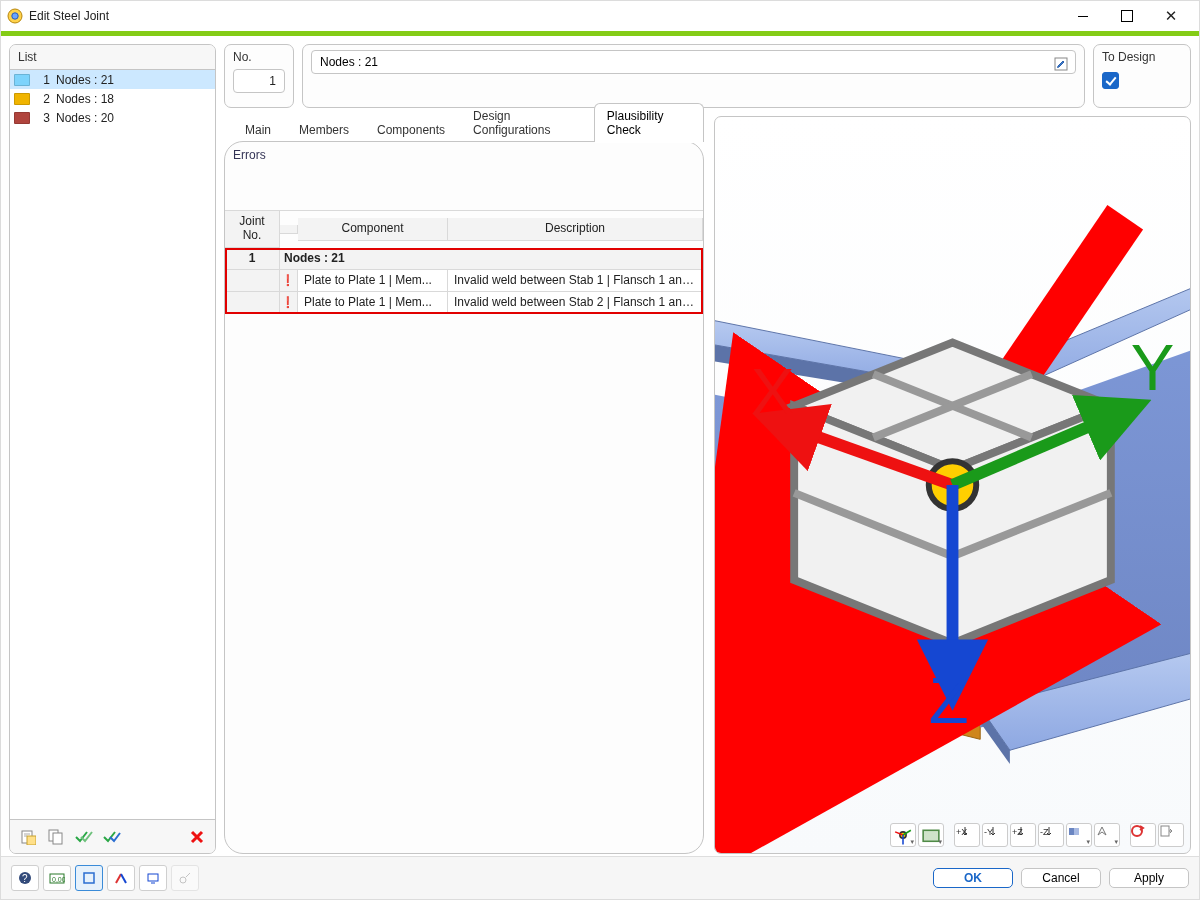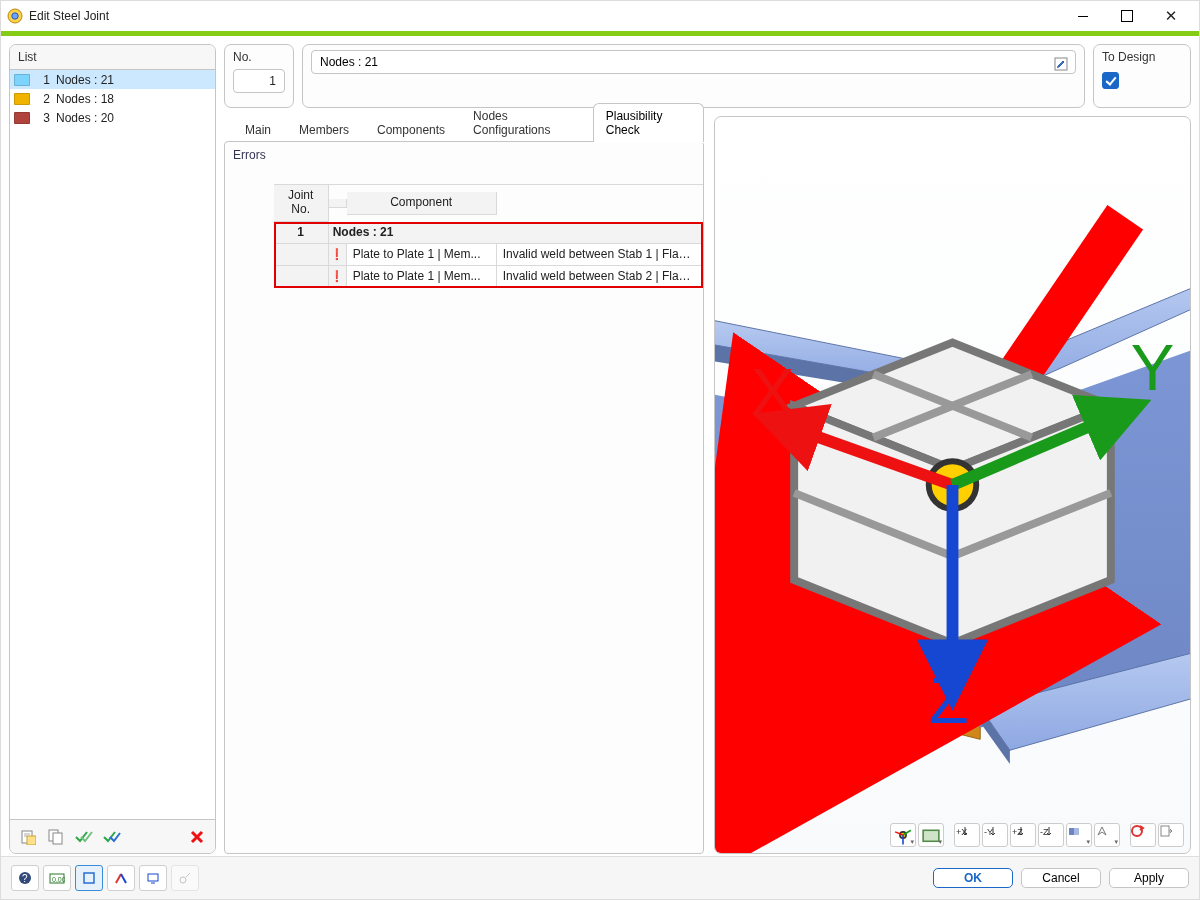--- a/index.html
+++ b/index.html
@@ -65,21 +65,21 @@
   .check::after{content:"";width:4px;height:8px;border:solid #fff;border-width:0 2px 2px 0;transform:rotate(40deg);margin-bottom:2px;}
 
   .content{flex:1;display:flex;gap:10px;min-height:0;}
   .tab-panel{flex:1;display:flex;flex-direction:column;min-width:0;width:480px;flex:0 0 480px;}
   .tabs{display:flex;gap:2px;align-items:flex-end;height:26px;padding-left:8px;}
   .tab{padding:5px 12px 5px;border:1px solid var(--panel-border);border-bottom:none;border-radius:6px 6px 0 0;background:var(--tab-inactive);cursor:pointer;font-size:12px;position:relative;}
   .tab.muted{background:transparent;border-color:transparent;color:#333;}
   .tab.active{background:var(--tab-active);border-color:var(--panel-border);color:#000;z-index:2;}
   .tab.active::after{content:"";position:absolute;left:0;right:0;bottom:-1px;height:2px;background:var(--tab-active);}
 
-  .tabbody{flex:1;border:1px solid var(--panel-border);border-radius:4px;background:var(--panel-bg);display:flex;min-height:0;overflow:hidden;margin-top:-1px;}
+  .tabbody{flex:1;border:1px solid var(--panel-border);border-radius:19px;background:var(--panel-bg);display:flex;flex-direction:column;min-height:0;overflow:hidden;margin-top:-1px;}
   .errlabel{padding:6px 8px;color:#335;font-size:12px;}
   .grid{border-top:1px solid var(--grid-border);display:flex;flex-direction:column;font-size:12px;margin-top:42px;}
   .grid-head,.grid-row{display:grid;grid-template-columns:55px 18px 150px 1fr;align-items:center;}
   .grid-head>div{border-right:1px solid var(--grid-border);border-bottom:1px solid var(--grid-border);padding:4px 6px;background:#f3f3f3;text-align:center;line-height:1.15;}
   .grid-row>div{border-right:1px solid var(--grid-border);border-bottom:1px solid var(--grid-border);padding:2px 6px;height:17px;display:flex;align-items:center;white-space:nowrap;overflow:hidden;text-overflow:ellipsis;background:#fff;min-width:0;}
   .grid-row .c1{justify-content:center;background:#f3f3f3;}
   .grid-row .c2{justify-content:center;background:#f3f3f3;}
   .grid-row.section>div{background:#f3f3f3;font-weight:600;}
   .grid-row.section .span{grid-column:2 / span 3;justify-content:flex-start;padding-left:4px;}
   .grid-row .span{grid-column:2 / span 3;}
@@ -206,31 +206,32 @@
         </div>
       </div>
 
       <div class="content">
 
         <div class="tab-panel">
           <div class="tabs" id="tabs">
               <div class="tab muted">Main</div>
               <div class="tab muted">Members</div>
               <div class="tab muted">Components</div>
-              <div class="tab muted">Nodes Configurations</div>
+              <div class="tab muted">Design Configurations</div>
               <div class="tab active">Plausibility Check</div>
             </div>
           <div class="tabbody">
             <div class="errlabel">Errors</div>
             <div class="grid">
               <div class="grid-head">
                 <div style="white-space:pre-line;">Joint
 No.</div>
                 <div></div>
                 <div>Component</div>
+                <div>Description</div>
               </div>
               <div class="hl-wrap">
                 <div class="grid-row section">
                   <div class="c1">1</div>
                   <div class="span">Nodes : 21</div>
                 </div>
                 <div id="grid-rows">
                     <div class="grid-row">
                       <div class="c1"></div>
      <div class="c2">

